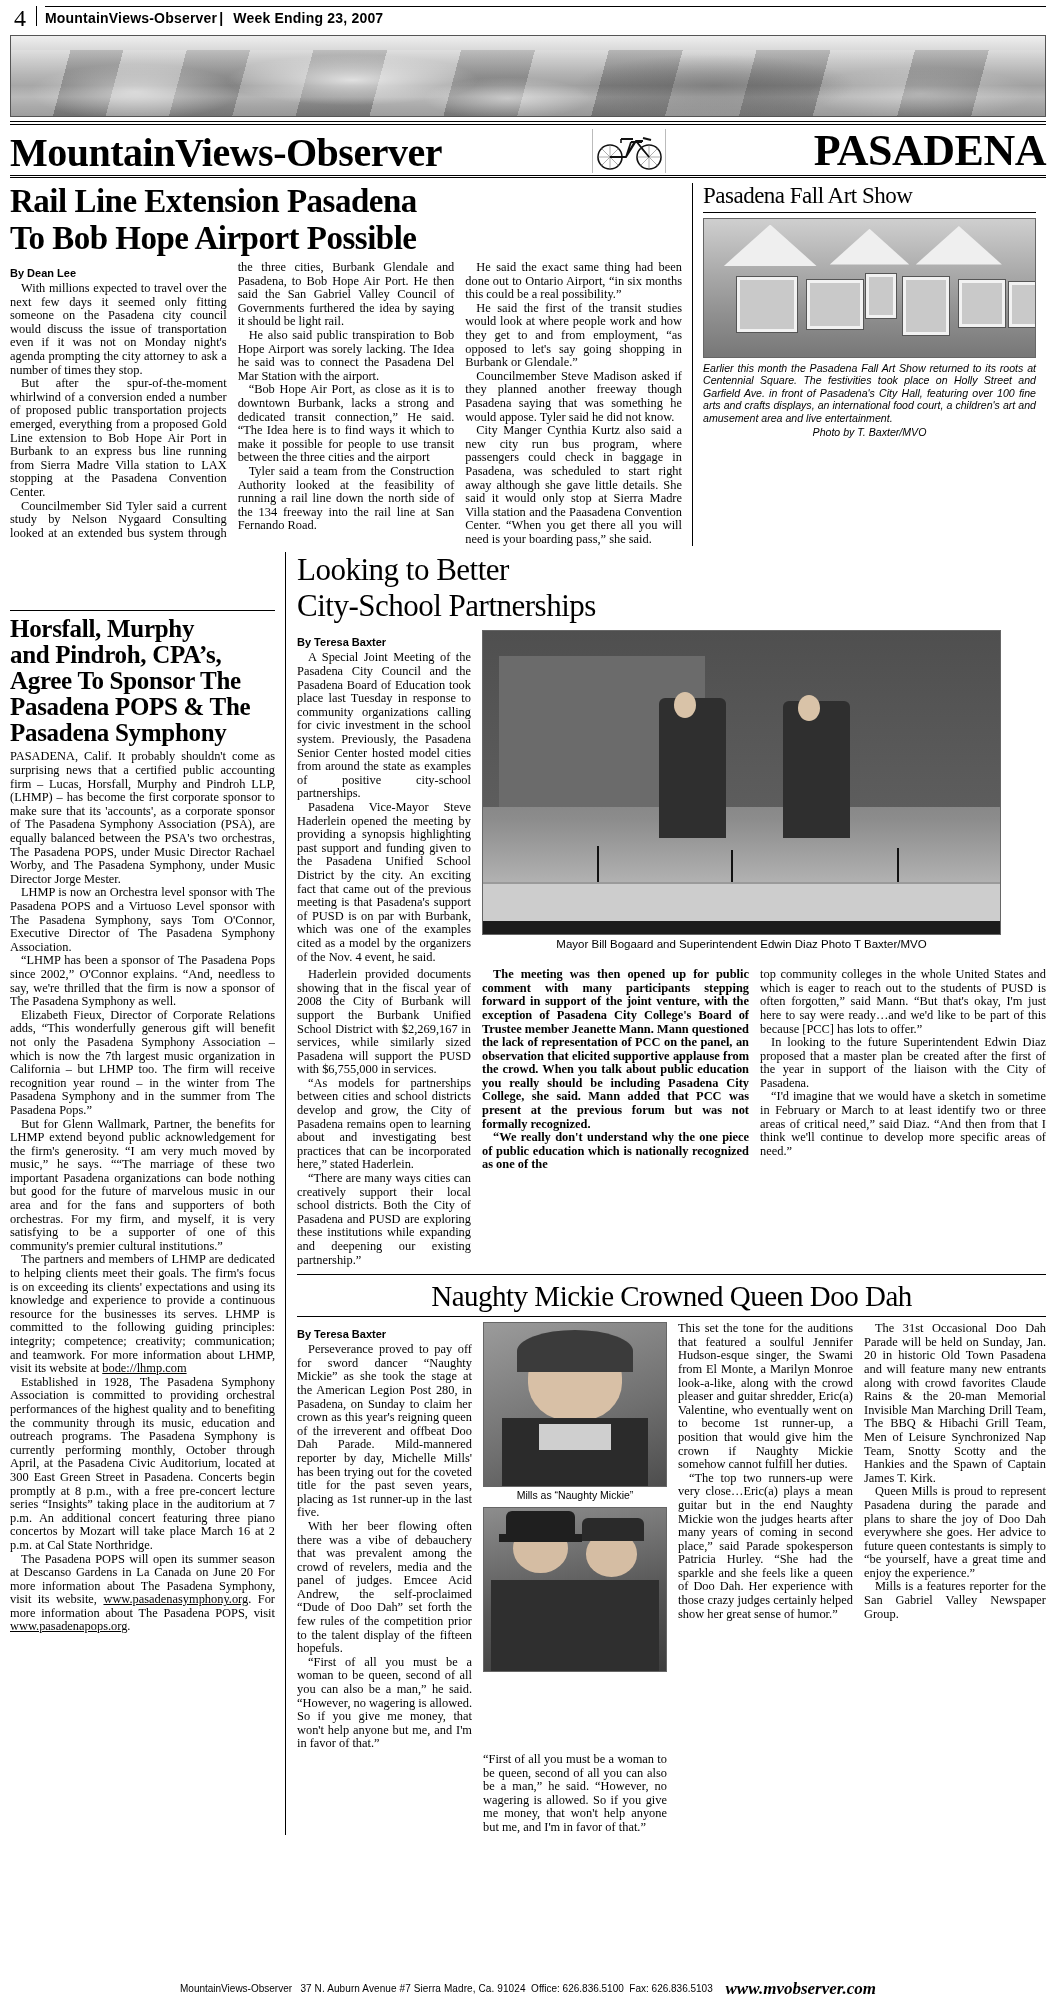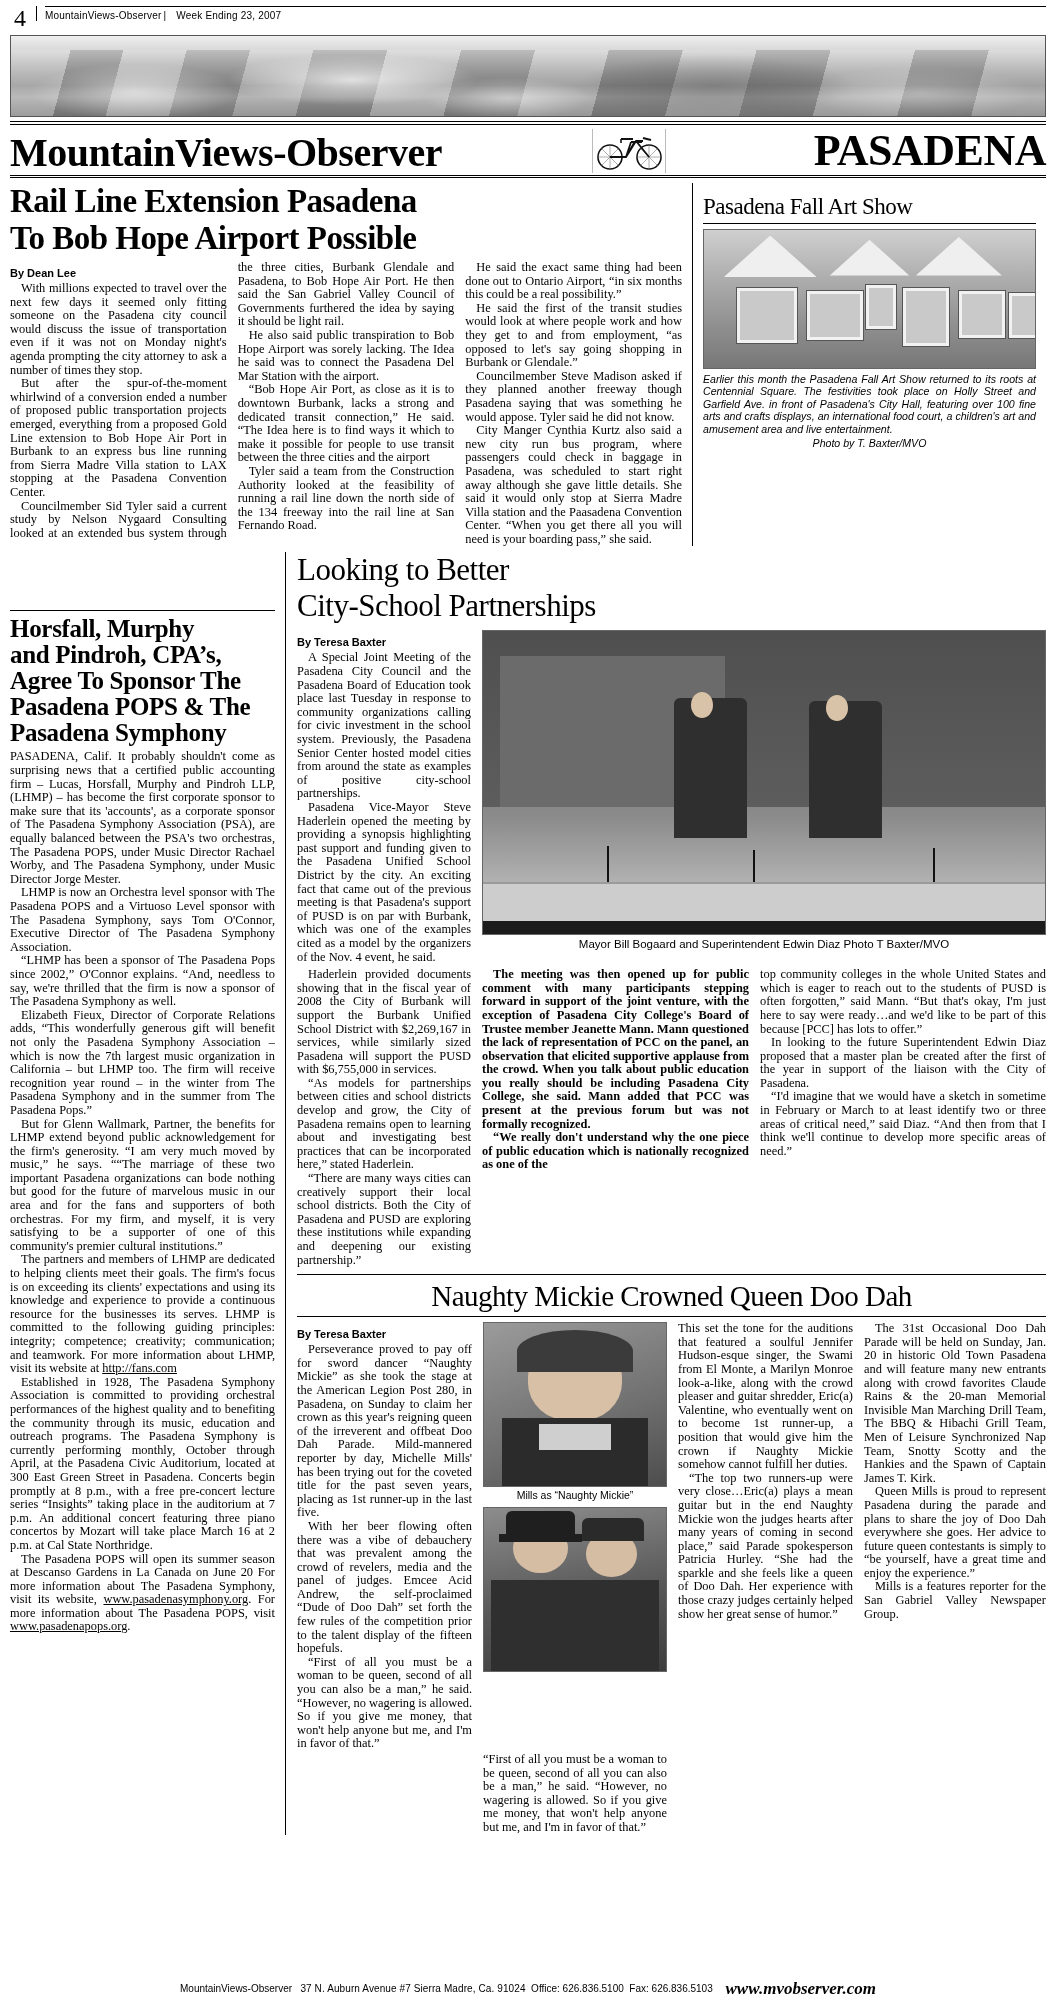--- a/index.html
+++ b/index.html
@@ -17,21 +17,21 @@
   .folio { display:flex; align-items:flex-start; height:26px; }
   .folio-num {
     font-family:"Liberation Serif", serif;
     font-size:24px; line-height:24px; width:26px; text-align:center;
     padding-right:6px;
   }
   .folio-rule { border-left:1px solid #000; padding-left:8px; flex:1; }
   .folio-rule-top { border-top:1px solid #000; height:1px; margin-bottom:3px; }
   .folio-text {
     font-family:"Liberation Sans", sans-serif;
-    font-size:10px; font-weight:normal; letter-spacing:.2px;
+    font-size:14px; font-weight:bold; letter-spacing:.2px;
   }
   .folio-text .sep { padding:0 10px 0 2px; }
 
   
   .banner {
     margin-top:3px;
     height:82px; width:1036px;
     border:1px solid #555;
     position:relative; overflow:hidden;
     background:linear-gradient(180deg,#e8e8e8 0%,#d7d7d7 16%,#bdbdbd 30%,#9e9e9e 48%,#8a8a8a 62%,#a2a2a2 76%,#8e8e8e 88%,#7d7d7d 100%);
@@ -223,21 +223,21 @@
         <p>“Bob Hope Air Port, as close as it is to downtown Burbank, lacks a strong and dedicated transit connection,” He said. “The Idea here is to find ways it which to make it possible for people to use transit between the three cities and the airport</p>
         <p>Tyler said a team from the Construction Authority looked at the feasibility of running a rail line down the north side of the 134 freeway into the rail line at San Fernando Road.</p>
         <p>He said the exact same thing had been done out to Ontario Airport, “in six months this could be a real possibility.”</p>
         <p>He said the first of the transit studies would look at where people work and how they get to and from employment, “as opposed to let's say going shopping in Burbank or Glendale.”</p>
         <p>Councilmember Steve Madison asked if they planned another freeway though Pasadena saying that was something he would appose. Tyler said he did not know.</p>
         <p>City Manger Cynthia Kurtz also said a new city run bus program, where passengers could check in baggage in Pasadena, was scheduled to start right away although she gave little details. She said it would only stop at Sierra Madre Villa station and the Paasadena Convention Center. “When you get there all you will need is your boarding pass,” she said.</p>
       </div>
     </div>
 
     <div class="top-right">
-      <div class="hl-serif" style="font-size:23px;line-height:26px;font-weight:400;margin-top:11px;">Pasadena Fall Art Show</div>
+      <div class="hl-serif" style="font-size:23px;line-height:26px;font-weight:400;">Pasadena Fall Art Show</div>
       <div class="rule-thin" style="margin:3px 0 5px 0"></div>
       <div class="photo art-photo">
         <div class="tent" style="left:6%;top:4%;width:28%;height:30%;clip-path:polygon(0 100%,50% 0,100% 100%);"></div>
         <div class="tent" style="left:38%;top:7%;width:24%;height:26%;clip-path:polygon(0 100%,50% 0,100% 100%);"></div>
         <div class="tent" style="left:64%;top:5%;width:26%;height:28%;clip-path:polygon(0 100%,50% 0,100% 100%);"></div>
         <div class="artframe" style="left:10%;top:42%;width:18%;height:40%"></div>
         <div class="artframe" style="left:31%;top:44%;width:17%;height:36%"></div>
         <div class="artframe" style="left:49%;top:40%;width:9%;height:32%"></div>
         <div class="artframe" style="left:60%;top:42%;width:14%;height:42%"></div>
         <div class="artframe" style="left:77%;top:44%;width:14%;height:34%"></div>
@@ -258,41 +258,41 @@
       <div class="sect-hl">Pasadena POPS &amp; The</div>
       <div class="sect-hl">Pasadena Symphony</div>
 
       <div class="body-text" style="margin-top:4px;">
         <p style="text-indent:0">PASADENA, Calif. It probably shouldn't come as surprising news that a certified public accounting firm – Lucas, Horsfall, Murphy and Pindroh LLP, (LHMP) – has become the first corporate sponsor to make sure that its 'accounts', as a corporate sponsor of The Pasadena Symphony Association (PSA), are equally balanced between the PSA's two orchestras, The Pasadena POPS, under Music Director Rachael Worby, and The Pasadena Symphony, under Music Director Jorge Mester.</p>
         <p>LHMP is now an Orchestra level sponsor with The Pasadena POPS and a Virtuoso Level sponsor with The Pasadena Symphony, says Tom O'Connor, Executive Director of The Pasadena Symphony Association.</p>
         <p>“LHMP has been a sponsor of The Pasadena Pops since 2002,” O'Connor explains. “And, needless to say, we're thrilled that the firm is now a sponsor of The Pasadena Symphony as well.</p>
         <p>Elizabeth Fieux, Director of Corporate Relations adds, “This wonderfully generous gift will benefit not only the Pasadena Symphony Association – which is now the 7th  largest music organization in California – but LHMP too. The firm will receive recognition year round – in the winter from The Pasadena Symphony and in the summer from The Pasadena Pops.”</p>
         <p>But for Glenn Wallmark, Partner, the benefits for LHMP extend beyond public acknowledgement for the firm's generosity. “I am very much moved by music,” he says. ““The marriage of these two important Pasadena organizations can bode nothing but good for the future of marvelous music in our area and for the fans and supporters of both orchestras. For my firm, and myself, it is very satisfying to be a supporter of one of this community's premier cultural institutions.”</p>
         <p><span>The partners and members of LHMP are dedicated to helping clients meet their goals. The firm's focus is on exceeding its clients' expectations and using its knowledge and experience to provide a continuous resource for the businesses its serves. LHMP is committed to the following guiding principles: integrity; competence; creativity; communication; and teamwork. For more information about LHMP, visit its website at</span>
-          <a class="link" href="#">http://fans.com</a></p>
+          <a class="link" href="#">bode://lhmp.com</a></p>
         <p>Established in 1928, The Pasadena Symphony Association is committed to providing orchestral performances of the highest quality and to benefiting the community through its music, education and outreach programs. The Pasadena Symphony is currently performing monthly, October through April, at the Pasadena Civic Auditorium, located at 300 East Green Street in Pasadena. Concerts begin promptly at 8 p.m., with a free pre-concert lecture series “Insights” taking place in the auditorium at 7 p.m. An additional concert featuring three piano concertos by Mozart will take place March 16 at 2 p.m. at Cal State Northridge.</p>
         <p><span>The Pasadena POPS will open its summer season at Descanso Gardens in La Canada on June 20 For more information about The Pasadena Symphony, visit its website,</span>
           <a class="link" href="#">www.pasadenasymphony.org</a><span>. For more information about The Pasadena POPS, visit</span>
           <a class="link" href="#">www.pasadenapops.org</a><span>.</span></p>
       </div>
     </div>
 
     <div class="mid-right">
       <div class="hl-serif" style="font-size:31px;line-height:36px;font-weight:400;">Looking to Better</div>
       <div class="hl-serif" style="font-size:31px;line-height:36px;font-weight:400;">City-School Partnerships</div>
 
       <div style="display:flex;margin-top:6px;">
         <div style="width:185px;padding-right:11px;">
           <div class="byline">By Teresa Baxter</div>
           <div class="body-text">
             <p>A Special Joint Meeting of the Pasadena City Council and the Pasadena Board of Education took place last Tuesday in response to community organizations calling for civic investment in the school system. Previously, the Pasadena Senior Center hosted model cities from around the state as examples of positive city-school partnerships.</p>
             <p>Pasadena Vice-Mayor Steve Haderlein opened the meeting by providing a synopsis highlighting past support and funding given to the Pasadena Unified School District by the city. An exciting fact that came out of the previous meeting is that Pasadena's support of PUSD is on par with Burbank, which was one of the examples cited as a model by the organizers of the Nov. 4 event, he said.</p>
           </div>
         </div>
-        <div style="width:564px;">
+        <div style="width:519px;">
           <div class="photo meet-photo">
             <div style="position:absolute;left:0;right:0;top:0;height:58%;background:linear-gradient(180deg,#4f4f4f,#5d5d5d);"></div>
             <div style="position:absolute;left:3%;top:8%;width:40%;height:50%;background:#6b6b6b;"></div>
             <div class="person" style="left:34%;top:22%;width:13%;height:46%;"></div>
             <div class="face" style="left:37%;top:20%;width:22px;height:26px;"></div>
             <div class="person" style="left:58%;top:23%;width:13%;height:45%;"></div>
             <div class="face" style="left:61%;top:21%;width:22px;height:26px;"></div>
             <div class="table-front"></div>
             <div class="mic" style="left:22%;bottom:52px;height:36px;"></div>
             <div class="mic" style="left:48%;bottom:52px;height:32px;"></div>

